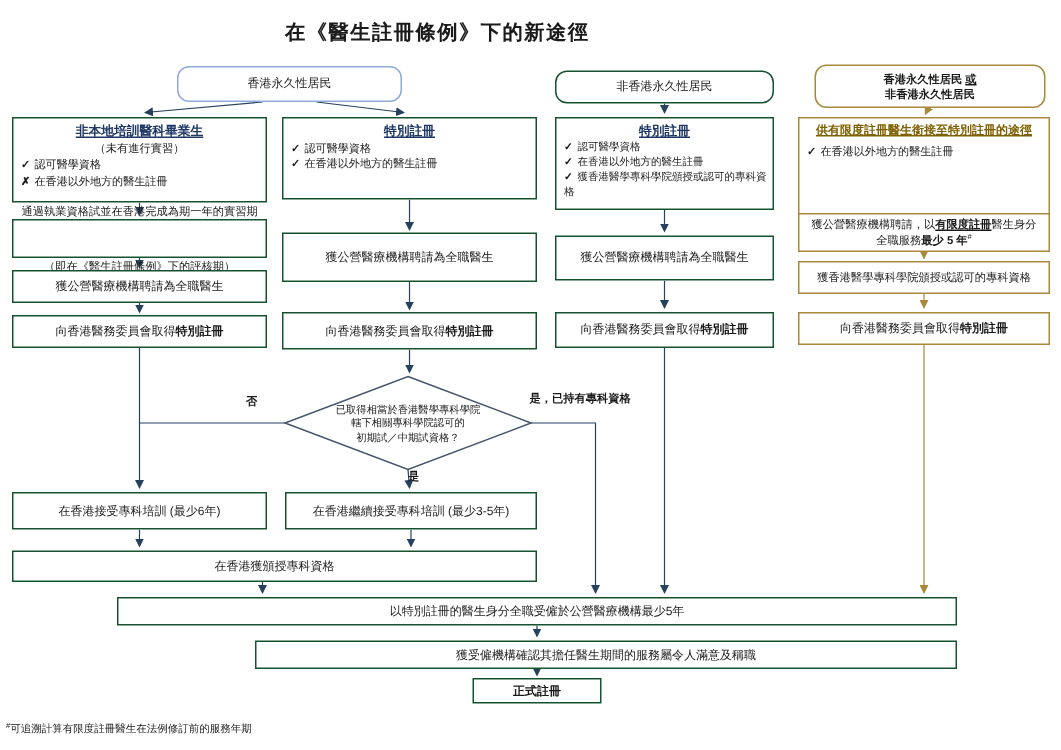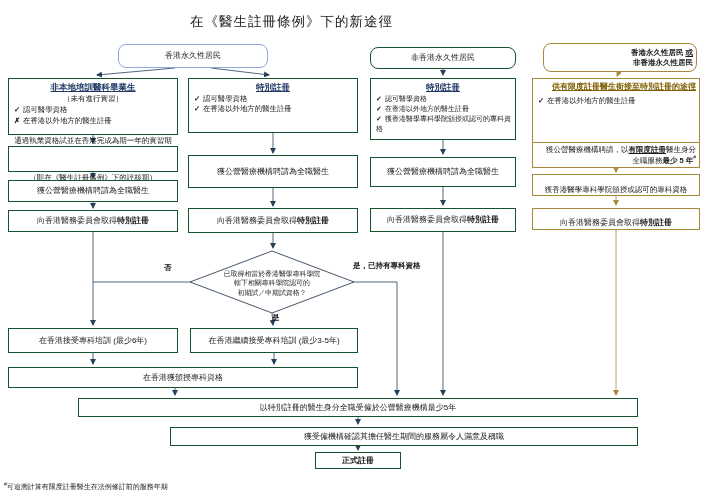--- a/index.html
+++ b/index.html
@@ -7,34 +7,34 @@
     position:relative;width:707px;height:500px;background:#ffffff;
     font-family:"Liberation Sans",sans-serif;color:#1a1a1a;overflow:hidden;
   }
   #flow-svg{position:absolute;left:0;top:0;width:707px;height:500px;}
   .box{
     position:absolute;box-sizing:border-box;background:#fff;
     border:1px solid #14532d;display:flex;align-items:center;justify-content:center;
     text-align:center;font-size:8px;line-height:1.25;padding:1px 3px;
   }
   .rounded{border-radius:8px;}
-  .gold{border-color:#A8893C;align-items:flex-end;}
+  .gold{border-color:#A8893C;}
   .blueb{border-color:#8FAADC;}
   .hdr{flex-direction:column;justify-content:flex-start;padding-top:3px;}
   .hdr .t{font-weight:bold;text-decoration:underline;color:#1F3864;font-size:8.5px;margin-bottom:1px;}
   .hdr.goldt .t{color:#7F6000;}
   .hdr .sub{font-size:7.5px;margin-bottom:2px;}
   .checks{width:100%;text-align:left;font-size:7.4px;line-height:1.45;padding-left:2px;box-sizing:border-box;}
   .checks.small{font-size:7px;}
   .checks .mk{display:inline-block;width:9px;font-weight:bold;}
   .b{font-weight:bold;}
   .u{text-decoration:underline;}
   .title{
     position:absolute;left:0;top:13px;width:583px;text-align:center;
-    font-size:13.5px;font-weight:normal;letter-spacing:1px;
+    font-size:13.5px;font-weight:bold;letter-spacing:1px;
   }
   .lbl{position:absolute;font-size:7.5px;font-weight:bold;}
   .dtext{
     position:absolute;left:197px;top:261px;width:150px;height:44px;
     display:flex;align-items:center;justify-content:center;text-align:center;
     font-size:6.9px;line-height:1.35;
   }
   .foot{position:absolute;left:4px;top:481px;font-size:7px;color:#222;}
   sup{font-size:5px;}
   .two-line{flex-direction:column;}

